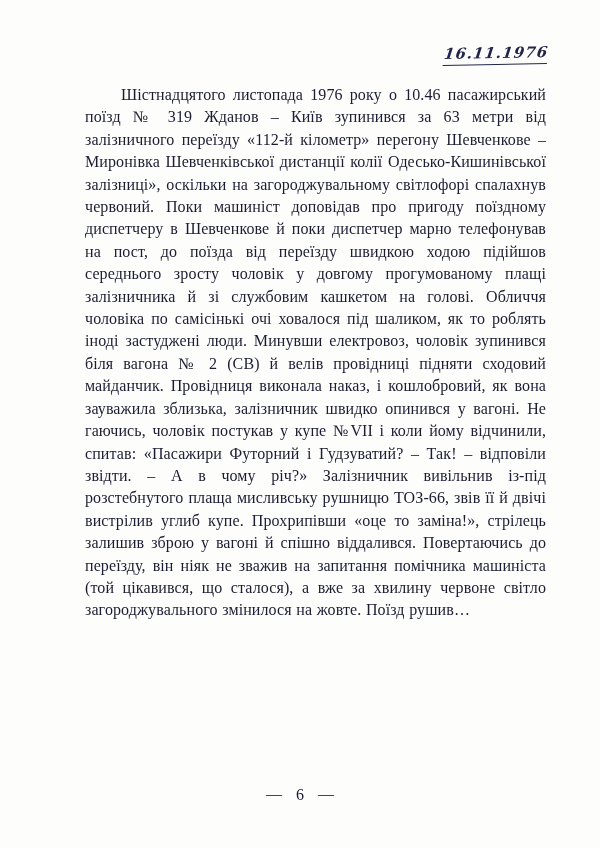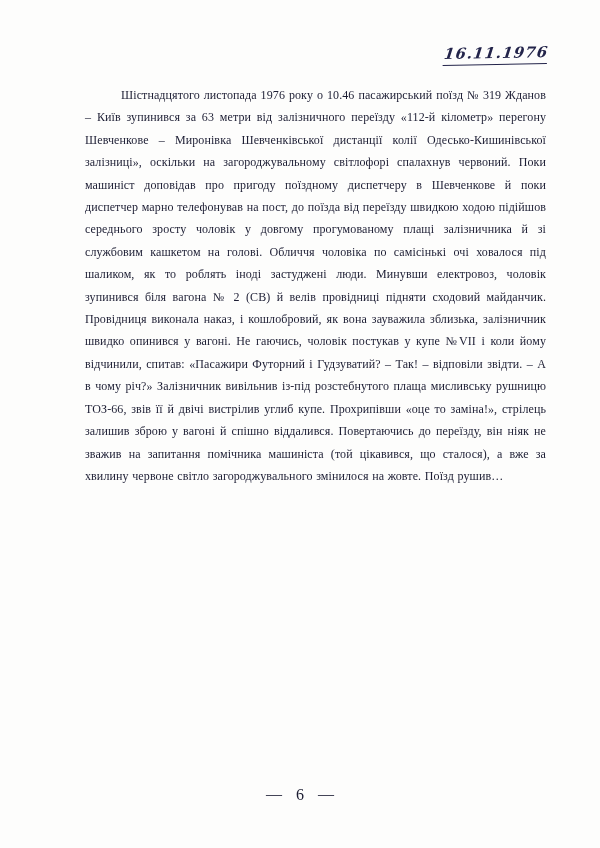--- a/index.html
+++ b/index.html
@@ -32,21 +32,21 @@
     padding-bottom: 2px;
   }
   .body-text {
     position: absolute;
     top: 84px;
     left: 85px;
     width: 461px;
     margin: 0;
     text-align: justify;
     text-indent: 36px;
-    font-size: 12px;
+    font-size: 16px;
     line-height: 22.4px;
     color: #1c1d33;
     letter-spacing: 0.1px;
     word-spacing: 0.5px;
   }
   .page-footer {
     position: absolute;
     top: 786px;
     left: 0;
     width: 100%;

